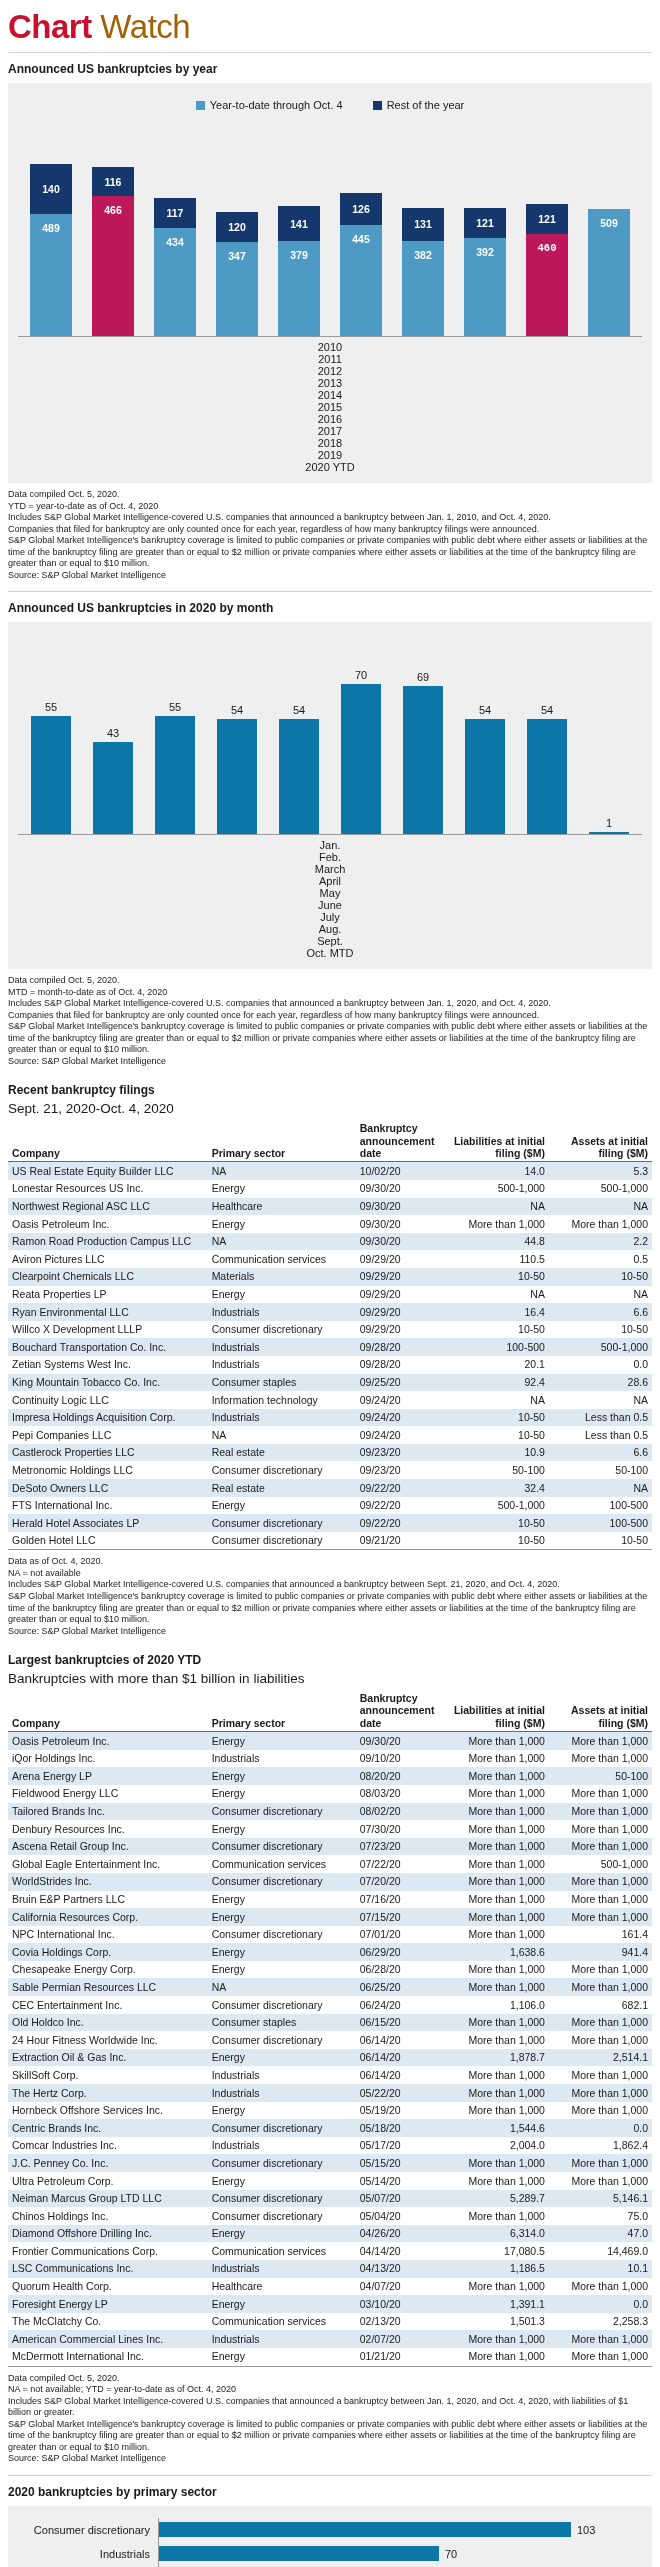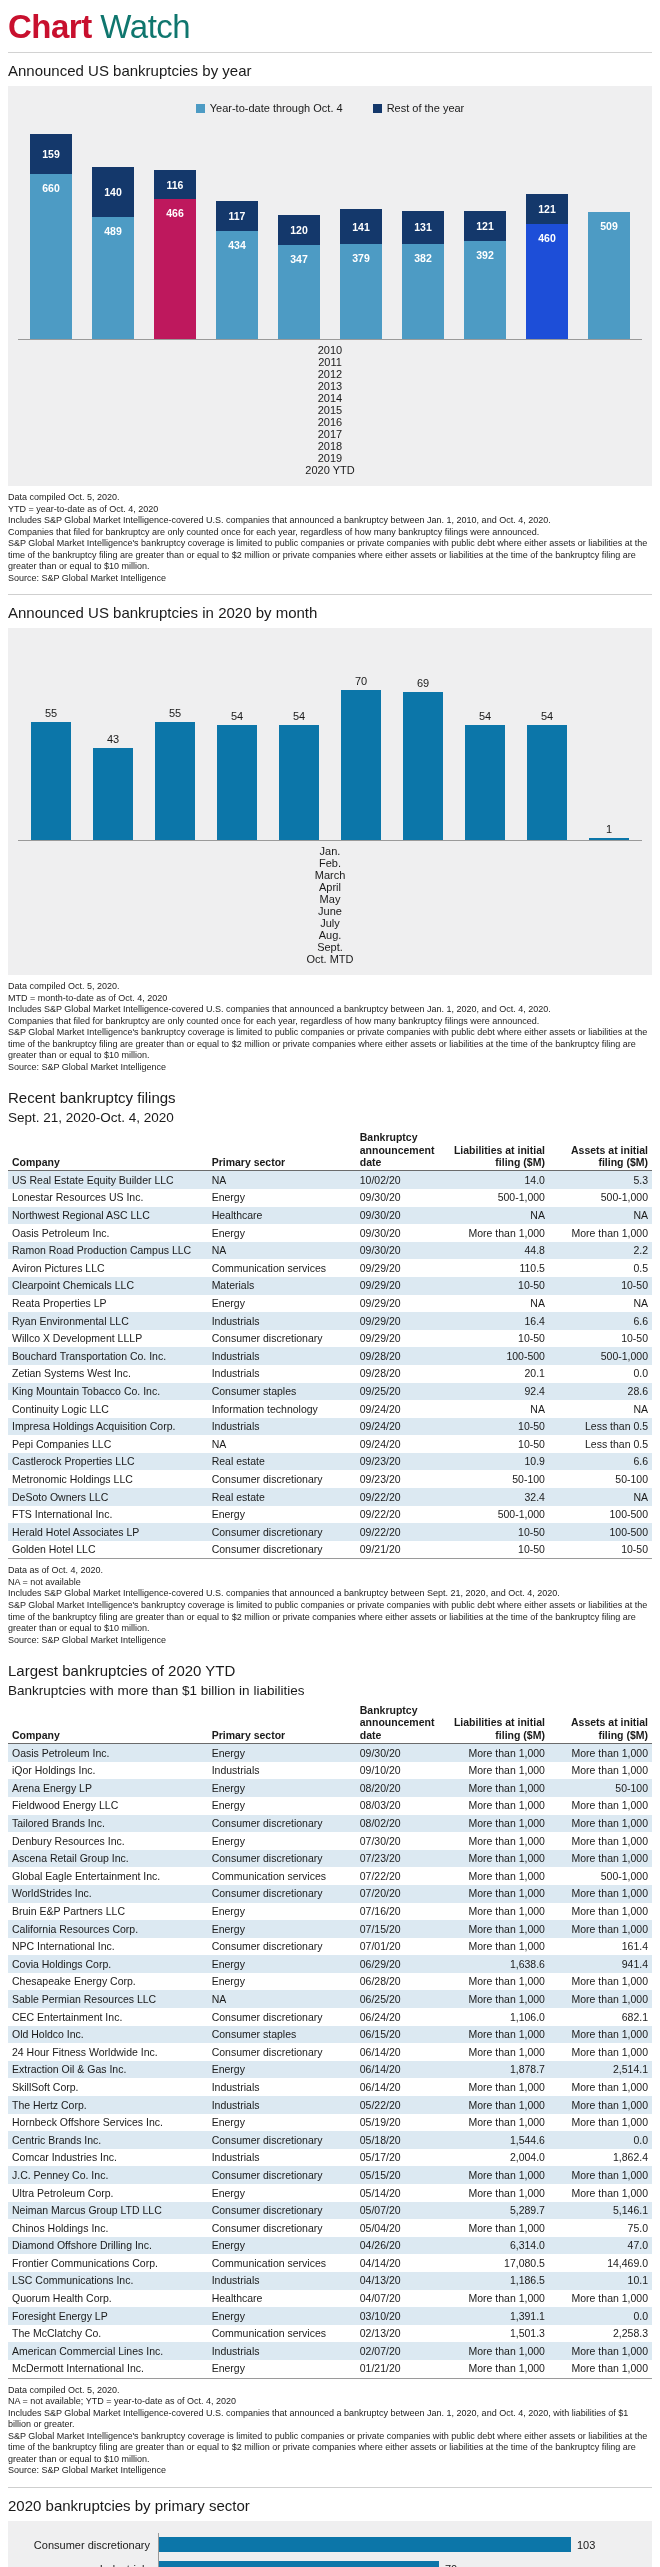--- a/index.html
+++ b/index.html
@@ -2,25 +2,25 @@
 <html><head>
 <meta charset="utf-8">
 <style>
   html,body{margin:0;padding:0;background:#fff;}
   body{width:660px;font-family:"Liberation Sans",sans-serif;color:#1a1a1a;-webkit-font-smoothing:antialiased;}
   .page{padding:0 8px 14px 8px;}
 
   
   .brand{padding:8px 0 6px 0;font-size:33px;letter-spacing:-0.5px;border-bottom:1px solid #d2d2d2;}
   .brand .accent{font-weight:bold;color:#C8102E;}
-  .brand .rest{font-weight:normal;color:#0f766e;}
+  .brand .rest{font-weight:normal;color:#a16207;}
 
   
   .sec-rule{border-top:1px solid #cfcfcf;margin-top:10px;}
-  .sec-title{font-size:15px;font-weight:normal;margin:9px 0 7px 0;}
+  .sec-title{font-size:12px;font-weight:bold;margin:9px 0 7px 0;}
   .sec-subtitle{font-size:13.5px;font-weight:normal;margin:-3px 0 4px 0;}
 
   
   .panel{background:#efeff0;padding:14px 10px 0 10px;}
   .legend{display:flex;justify-content:center;gap:30px;font-size:11px;margin:2px 0 10px 0;}
   .legend-item{display:flex;align-items:center;gap:5px;}
   .swatch{width:9px;height:9px;display:inline-block;}
 
   .bars-row{display:flex;align-items:flex-end;height:215px;border-bottom:1px solid #9a9a9a;padding:0 2px;}
   .bar-slot{flex:1;display:flex;justify-content:center;align-items:flex-end;height:100%;}
@@ -77,30 +77,20 @@
           <span>Year-to-date through Oct. 4</span>
         </span>
         <span class="legend-item">
           <span class="swatch" style="background: rgb(20, 56, 107);"></span>
           <span>Rest of the year</span>
         </span>
       </div>
     <div class="bars-row" id="bars1">
         <div class="bar-slot">
           <div class="stack">
-            <div class="seg dark" style="height: 39.75px; background: rgb(20, 56, 107);">
-              <span class="seg-lbl">159</span>
-            </div>
-            <div class="seg light" style="height: 165px; background: rgb(77, 155, 196);">
-              <span class="seg-lbl">660</span>
-            </div>
-          </div>
-        </div>
-        <div class="bar-slot">
-          <div class="stack">
             <div class="seg dark" style="height: 50px; background: rgb(20, 56, 107);">
               <span class="seg-lbl">140</span>
             </div>
             <div class="seg light" style="height: 122.25px; background: rgb(77, 155, 196);">
               <span class="seg-lbl">489</span>
             </div>
           </div>
         </div>
         <div class="bar-slot">
           <div class="stack">
@@ -137,20 +127,30 @@
             <div class="seg dark" style="height: 35.25px; background: rgb(20, 56, 107);">
               <span class="seg-lbl">141</span>
             </div>
             <div class="seg light" style="height: 94.75px; background: rgb(77, 155, 196);">
               <span class="seg-lbl">379</span>
             </div>
           </div>
         </div>
         <div class="bar-slot">
           <div class="stack">
+            <div class="seg dark" style="height: 31.5px; background: rgb(20, 56, 107);">
+              <span class="seg-lbl">126</span>
+            </div>
+            <div class="seg light" style="height: 111.25px; background: rgb(77, 155, 196);">
+              <span class="seg-lbl">445</span>
+            </div>
+          </div>
+        </div>
+        <div class="bar-slot">
+          <div class="stack">
             <div class="seg dark" style="height: 32.75px; background: rgb(20, 56, 107);">
               <span class="seg-lbl">131</span>
             </div>
             <div class="seg light" style="height: 95.5px; background: rgb(77, 155, 196);">
               <span class="seg-lbl">382</span>
             </div>
           </div>
         </div>
         <div class="bar-slot">
           <div class="stack">
@@ -160,21 +160,21 @@
             <div class="seg light" style="height: 98px; background: rgb(77, 155, 196);">
               <span class="seg-lbl">392</span>
             </div>
           </div>
         </div>
         <div class="bar-slot">
           <div class="stack">
             <div class="seg dark" style="height: 30.25px; background: rgb(20, 56, 107);">
               <span class="seg-lbl">121</span>
             </div>
-            <div class="seg light" style="height: 115px; background: #1d4ed8;">
+            <div class="seg light" style="height: 102px; background: #be185d; font-family: Liberation Mono, monospace;">
               <span class="seg-lbl">460</span>
             </div>
           </div>
         </div>
         <div class="bar-slot">
           <div class="stack">
             <div class="seg light" style="height: 127.25px; background: rgb(77, 155, 196);">
               <span class="seg-lbl">509</span>
             </div>
           </div>

